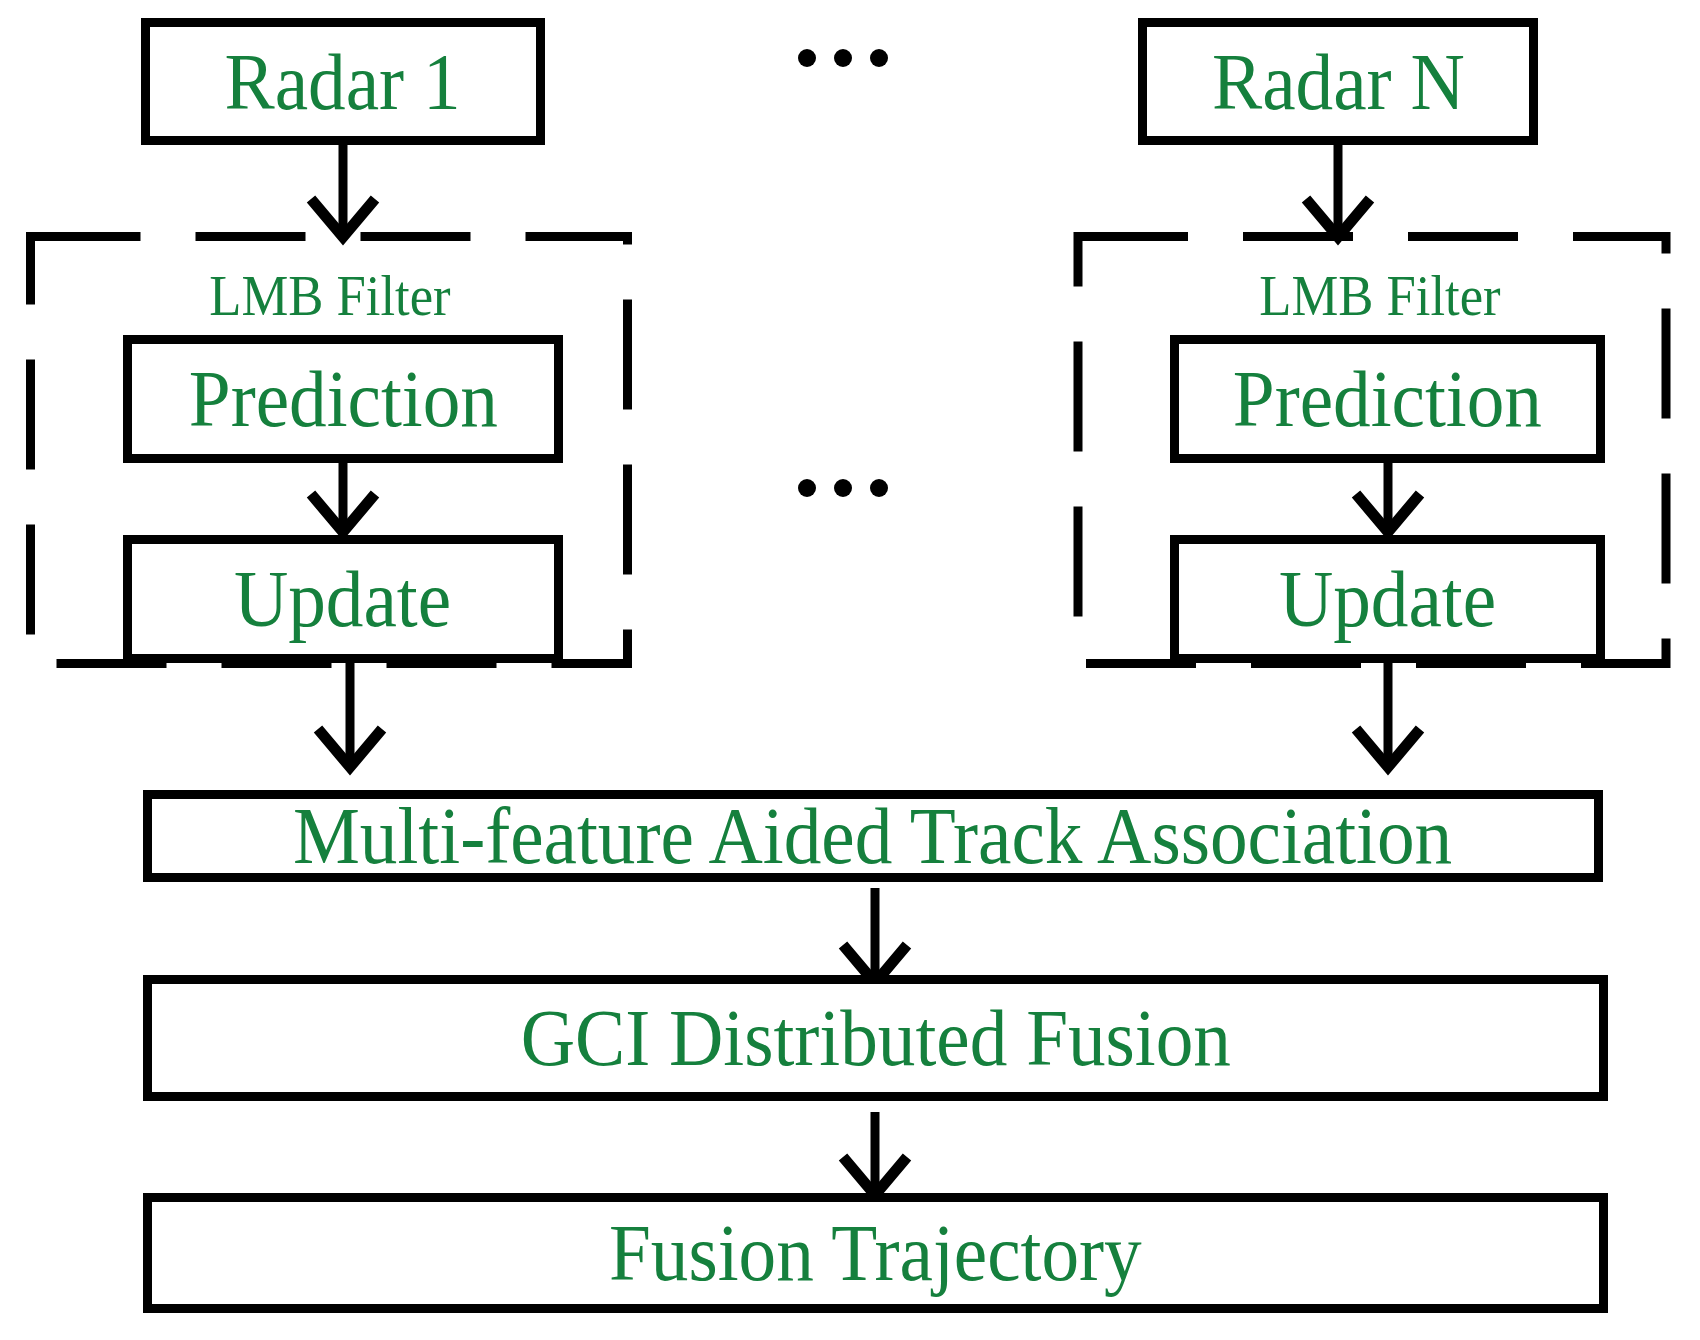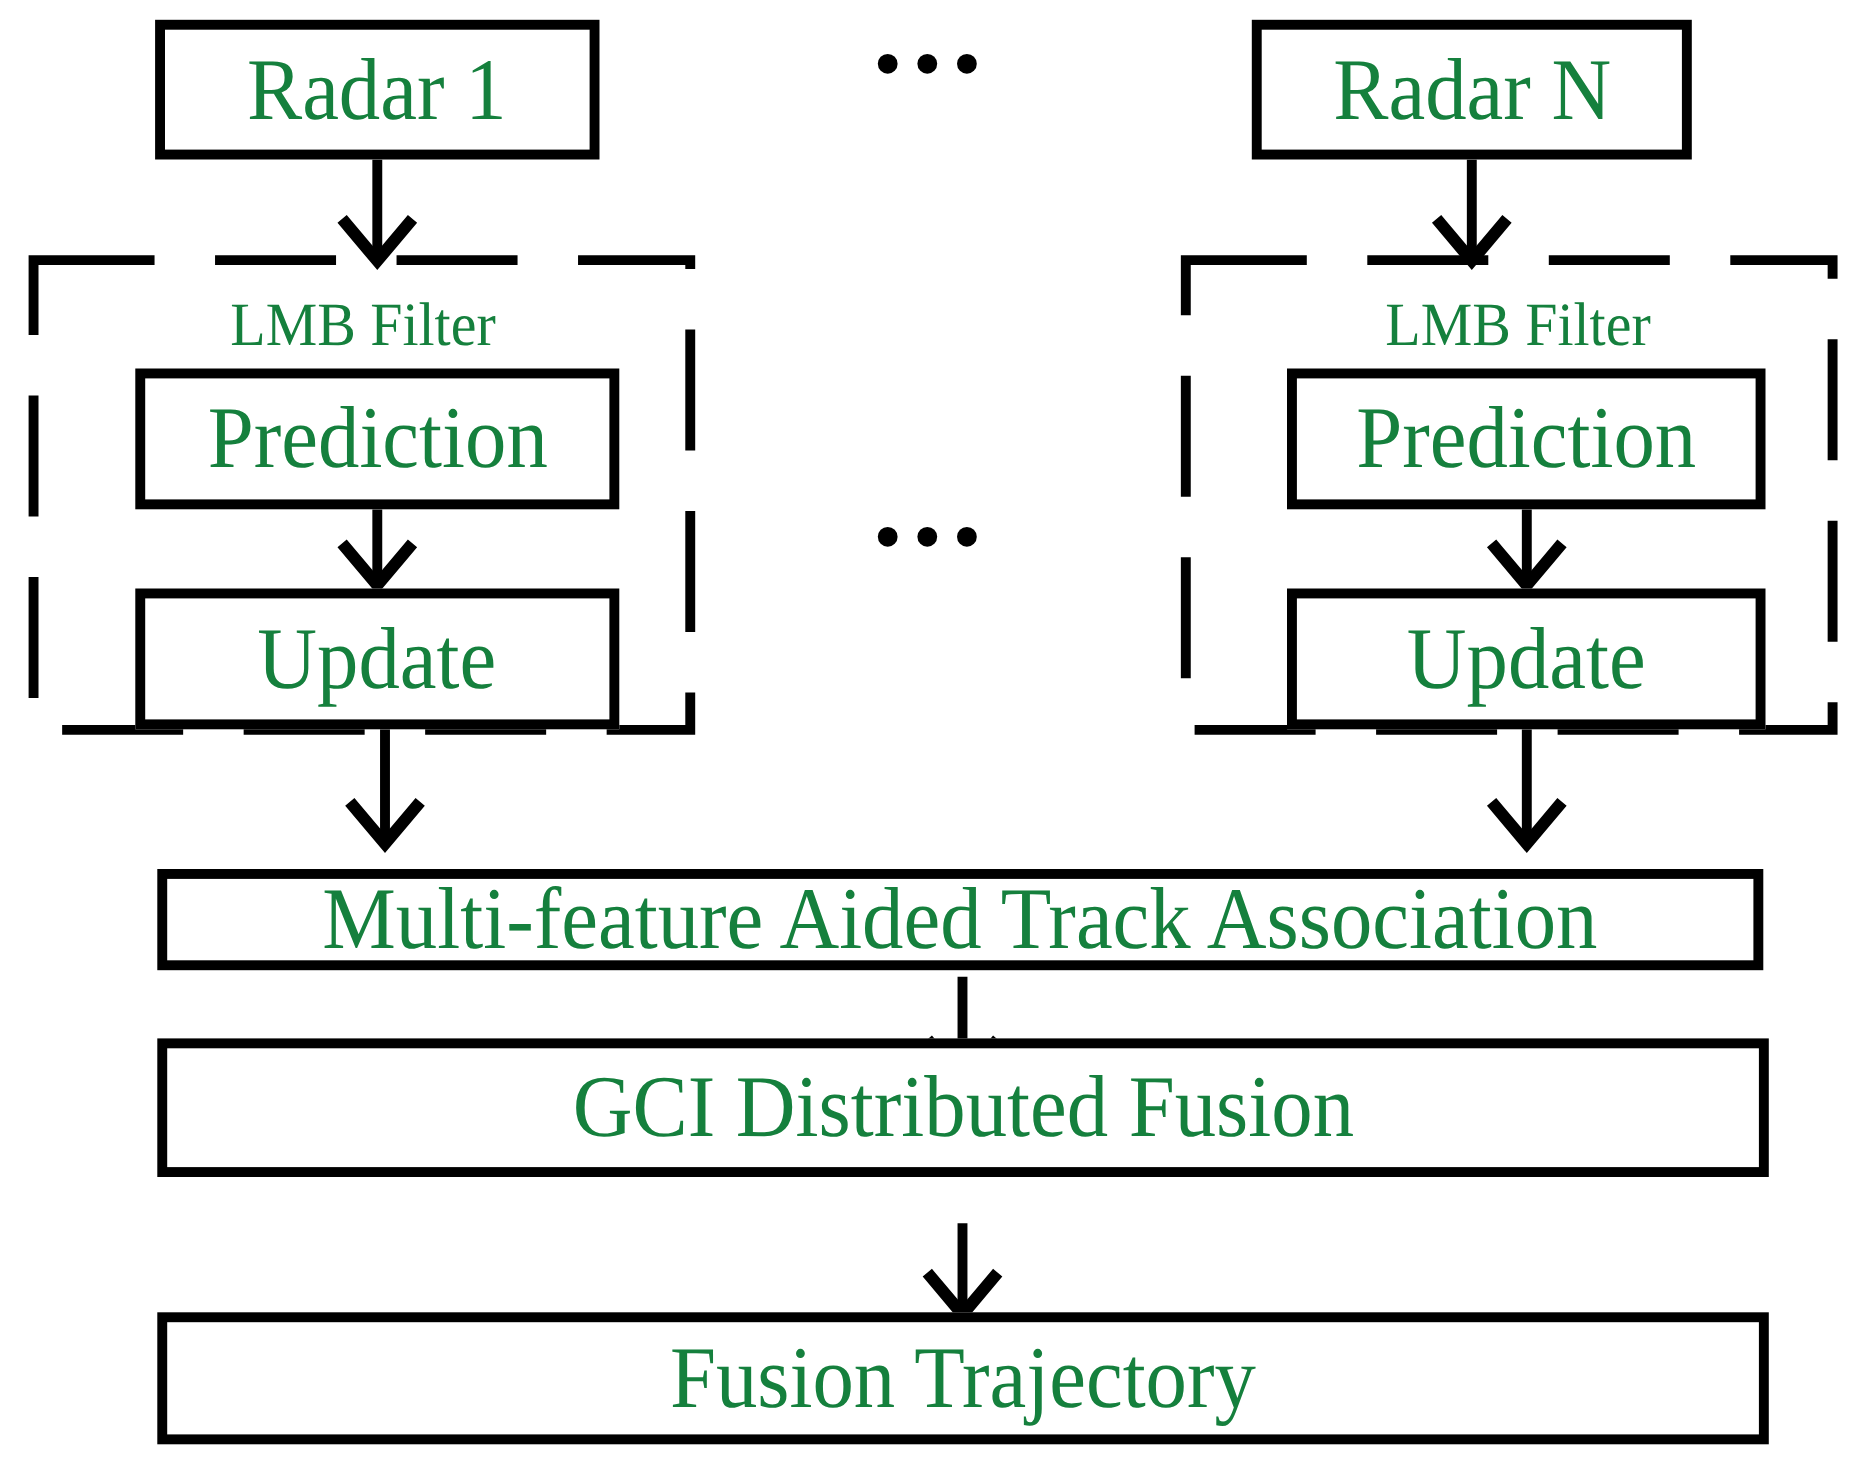--- a/index.html
+++ b/index.html
@@ -42,21 +42,21 @@
     transform: translateX(-50%) scaleX(0.94);
   }
   
   #radar1  { left: 141px;  top: 18px;   width: 404px;  height: 127px; }
   #radarN  { left: 1138px; top: 18px;   width: 400px;  height: 127px; text-align: right; }
   #predL   { left: 123px;  top: 335px;  width: 440px;  height: 128px; }
   #updL    { left: 123px;  top: 535px;  width: 440px;  height: 128px; }
   #predR   { left: 1170px; top: 335px;  width: 435px;  height: 128px; }
   #updR    { left: 1170px; top: 535px;  width: 435px;  height: 128px; }
   #multi   { left: 143px;  top: 770px;  width: 1460px; height: 92px; margin-top: 20px; }
-  #gci     { left: 143px;  top: 944px;  width: 1465px; height: 126px; }
+  #gci     { left: 143px;  top: 975px;  width: 1465px; height: 126px; }
   #fusion  { left: 143px;  top: 1193px; width: 1465px; height: 120px; }
   #lmbLabelL { left: 330px;  top: 268px; }
   #lmbLabelR { left: 1380px; top: 268px; }
   
   .dashedBox {
     fill: none;
     stroke: #000000;
     stroke-width: 9;
     stroke-dasharray: 110 55;
   }

